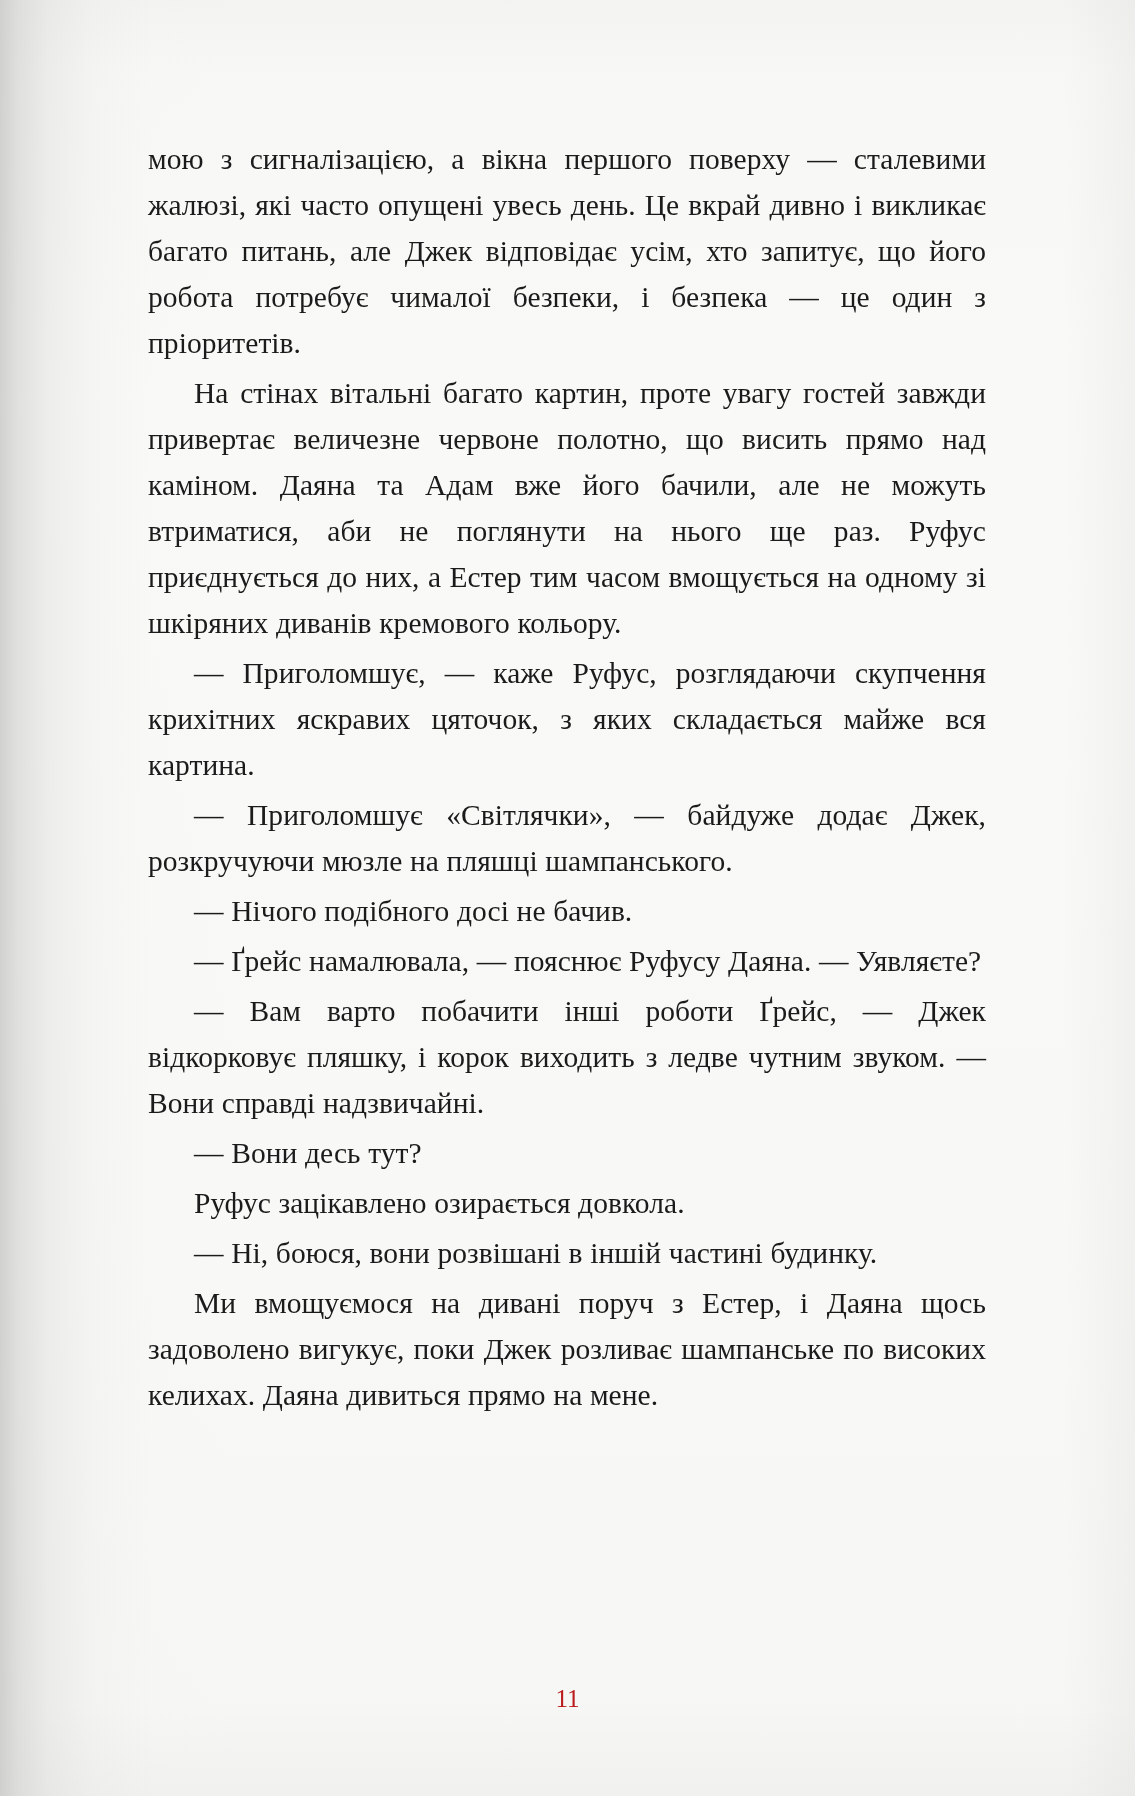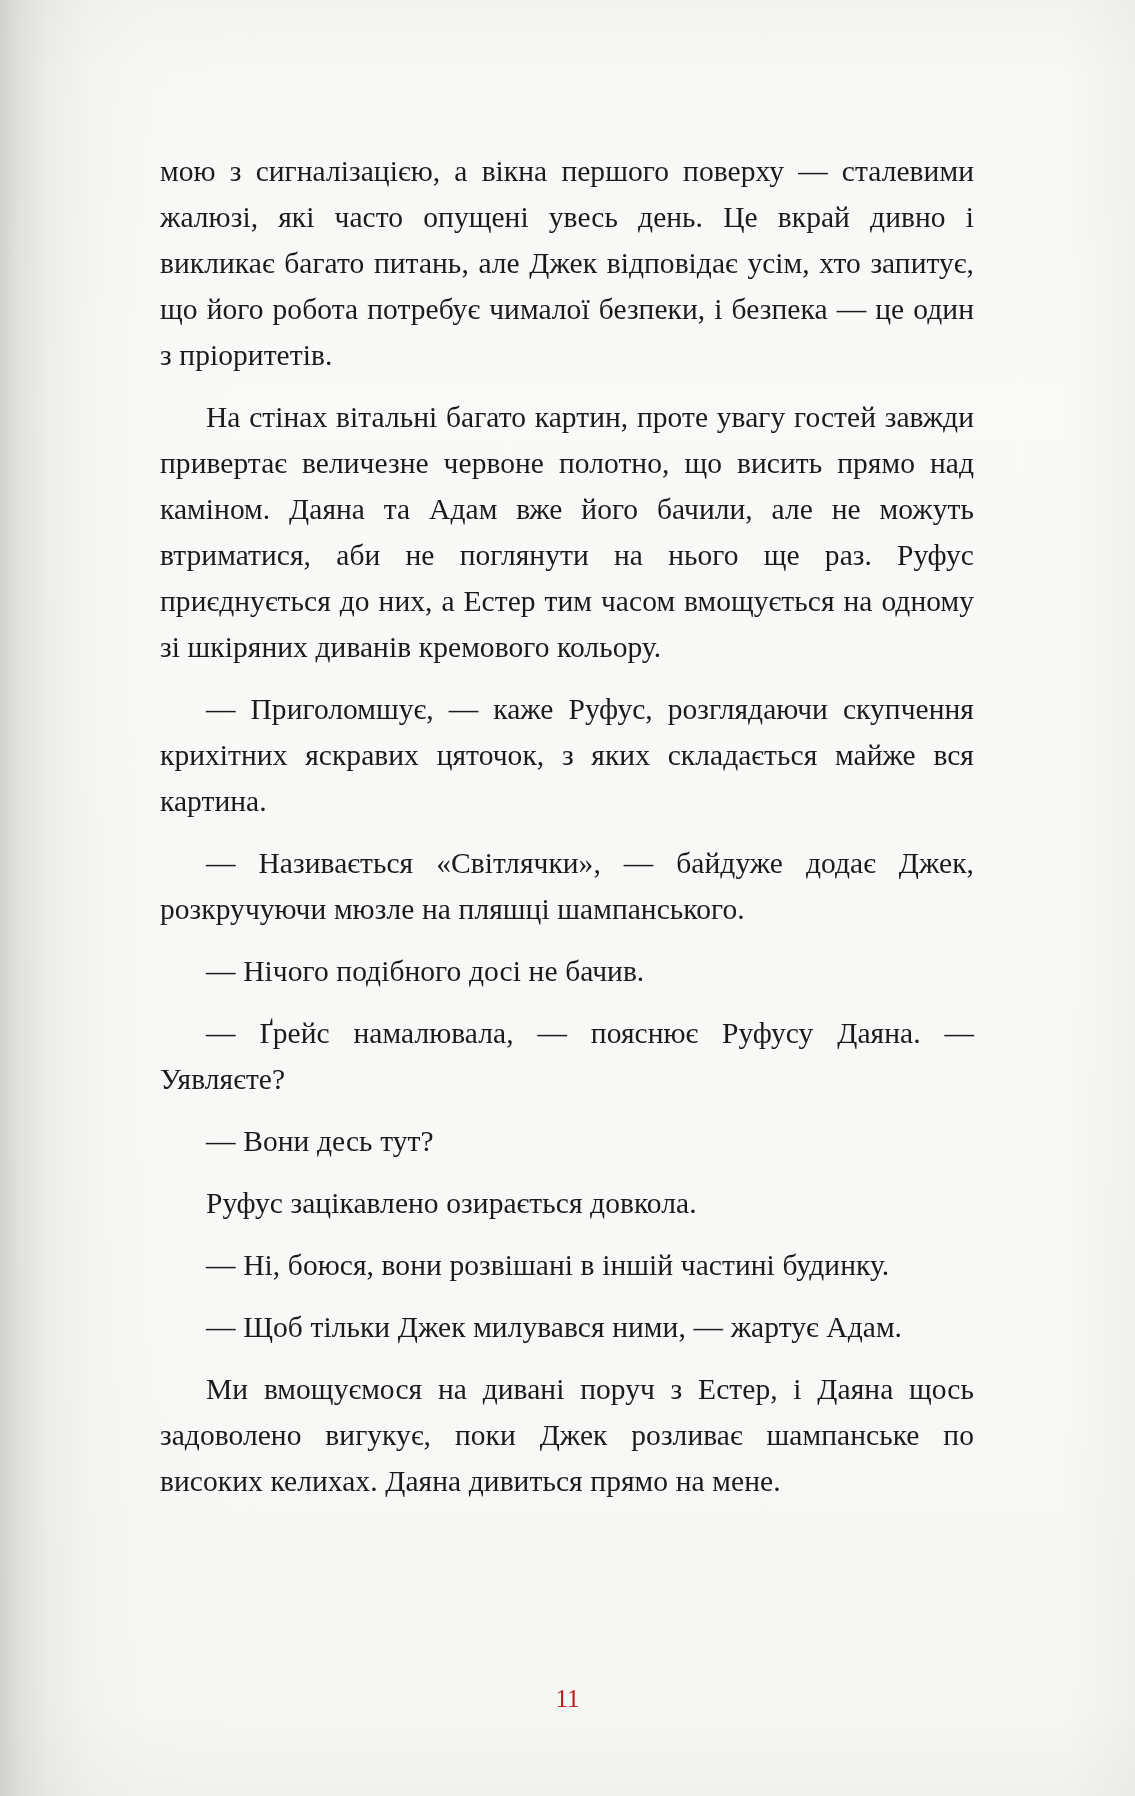--- a/index.html
+++ b/index.html
@@ -57,21 +57,21 @@
   }
 
   #text-block {
     position: absolute;
     left: 144px;
     top: 132px;
     width: 846px;
   }
 
   p.para {
-    margin: 16px;
+    margin: 4px;
     font-size: 29.5px;
     line-height: 46px;
     text-align: justify;
     text-justify: inter-word;
     hyphens: manual;
     -webkit-hyphens: manual;
     letter-spacing: 0.05px;
     word-spacing: 0.2px;
   }
 
@@ -102,25 +102,25 @@
 <div id="page">
 
   <div id="paper-surface"></div>
   <div id="gutter-shadow"></div>
   <div id="edge-shadow"></div>
 
   <div id="text-block">
     <p class="para">мою з сигналізацією, а вікна першого поверху — сталевими жалюзі, які часто опущені увесь день. Це вкрай дивно і викликає багато питань, але Джек відповідає усім, хто запитує, що його робота потребує чималої безпеки, і безпека — це один з пріоритетів.</p>
     <p class="para indent">На стінах вітальні багато картин, проте увагу гостей завжди привертає величезне червоне полотно, що висить прямо над каміном. Даяна та Адам вже його бачили, але не можуть втриматися, аби не поглянути на нього ще раз. Руфус приєднується до них, а Естер тим часом вмощується на одному зі шкіряних диванів кремового кольору.</p>
     <p class="para indent">— Приголомшує, — каже Руфус, розглядаючи скупчення крихітних яскравих цяточок, з яких складається майже вся картина.</p>
-    <p class="para indent">— Називається «Світлячки», — байдуже додає Джек, розкручуючи мюзле на пляшці шампанського.</p>
+    <p class="para indent">— Приголомшує «Світлячки», — байдуже додає Джек, розкручуючи мюзле на пляшці шампанського.</p>
     <p class="para indent">— Нічого подібного досі не бачив.</p>
     <p class="para indent">— Ґрейс намалювала, — пояснює Руфусу Даяна. — Уявляєте?</p>
+    <p class="para indent">— Вам варто побачити інші роботи Ґрейс, — Джек відкорковує пляшку, і корок виходить з ледве чутним звуком. — Вони справді надзвичайні.</p>
     <p class="para indent">— Вони десь тут?</p>
     <p class="para indent">Руфус зацікавлено озирається довкола.</p>
     <p class="para indent">— Ні, боюся, вони розвішані в іншій частині будинку.</p>
-    <p class="para indent">— Щоб тільки Джек милувався ними, — жартує Адам.</p>
     <p class="para indent">Ми вмощуємося на дивані поруч з Естер, і Даяна щось задоволено вигукує, поки Джек розливає шампанське по високих келихах. Даяна дивиться прямо на мене.</p>
   </div>
 
   <div id="page-number">11</div>
 
 </div>
 
 </body></html>

